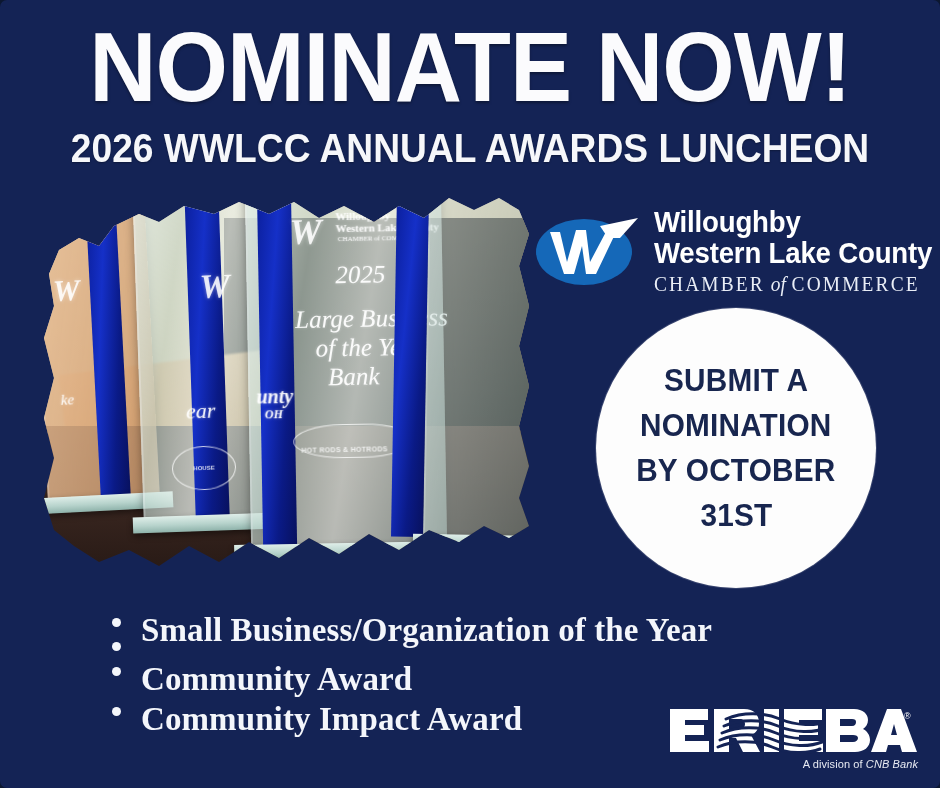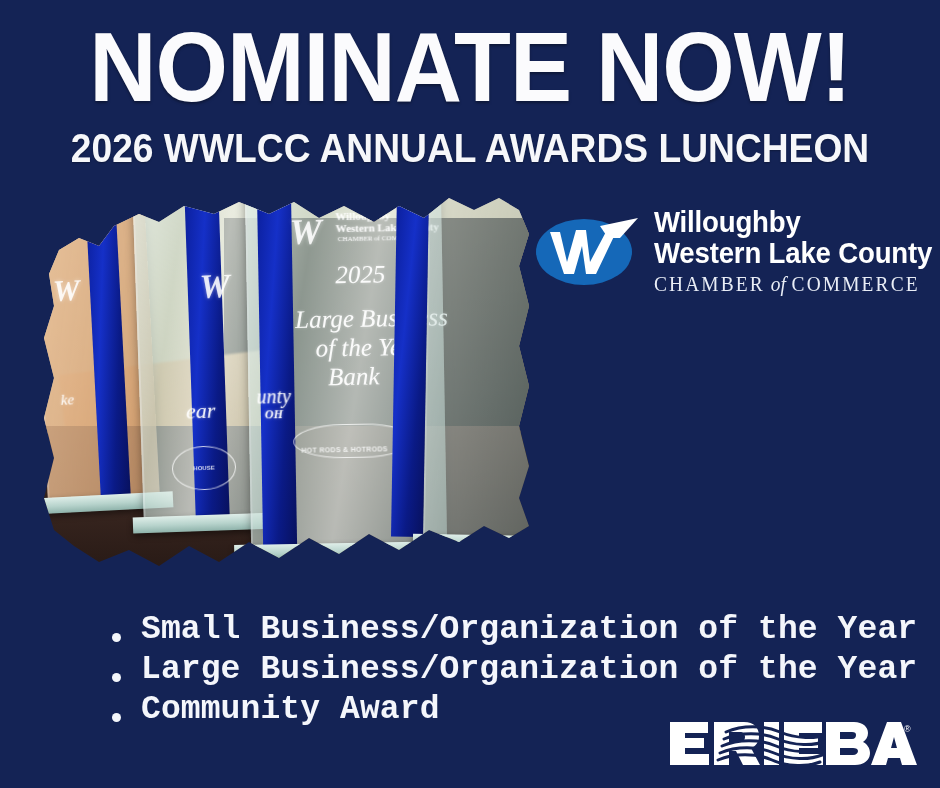--- a/index.html
+++ b/index.html
@@ -7,20 +7,21 @@
   html,body { background:#0c1730; }
   body {
     font-family:"Liberation Sans", sans-serif;
     -webkit-font-smoothing:antialiased;
   }
   #flyer {
     position:relative;
     width:940px; height:788px;
     background:#142355;
     overflow:hidden;
+    border-radius:7px;
   }
 
   
   .headline {
     position:absolute; left:0; top:18px; width:940px;
     text-align:center;
     font-family:"Liberation Sans", sans-serif;
     font-weight:700;
     font-size:98px;
     line-height:1.0;
@@ -200,23 +201,23 @@
     white-space:nowrap;
     font-family:"Liberation Sans", sans-serif;
   }
 
   
   .awards-list {
     position:absolute; left:112px; top:610px; width:740px;
     list-style:none;
   }
   .awards-list li {
-    display:flex; align-items:flex-end;
+    display:flex; align-items:center;
     color:#f4f6fb;
-    font-family:Liberation Mono, monospace;
+    font-family:Liberation Serif, serif;
     font-weight:700;
     font-size:33px;
     line-height:40px;
     letter-spacing:.1px;
     white-space:nowrap;
   }
   .awards-list li .dot {
     flex:0 0 auto;
     width:9px; height:9px; border-radius:50%;
     background:#f4f6fb;
@@ -281,21 +282,21 @@
         <div class="etch etch-blur" style="left:88px; top:22px; font-size:11px; font-style:normal; font-weight:700;">Willoughby</div>
         <div class="etch etch-blur" style="left:88px; top:34px; font-size:11px; font-style:normal; font-weight:700;">Western Lake County</div>
         <div class="etch etch-blur" style="left:90px; top:47px; font-size:7px; font-style:normal;">CHAMBER of COMMERCE</div>
 
         <div class="etch" style="left:87px; top:72px; font-size:25px;">2025</div>
 
         <div class="etch" style="left:46px; top:116px; font-size:25px;">Large Business</div>
         <div class="etch" style="left:66px; top:145px; font-size:25px;">of the Year</div>
         <div class="etch" style="left:78px; top:174px; font-size:25px;">Bank</div>
 
-        <div class="etch etch-blur" style="left:6px; top:196px; font-size:20px; font-weight:400;">unty</div>
+        <div class="etch etch-blur" style="left:6px; top:196px; font-size:20px; font-weight:700;">unty</div>
         <div class="etch etch-blur" style="left:14px; top:218px; font-size:12px; font-weight:700;">OH</div>
 
         <div style="position:absolute; left:42px; top:236px; width:120px; height:34px;
                     border:1.5px solid rgba(255,255,255,.75); border-radius:50%/60%;
                     filter:blur(.3px);"></div>
         <div class="tiny-logo" style="left:50px; top:258px;">HOT RODS &amp; HOTRODS</div>
         <div class="tiny-logo" style="left:152px; top:262px; font-size:6px;">TM</div>
       </div>
 
       <div class="award" style="left:392px; width:118px; height:345px; transform:rotate(1deg); bottom:12%;
@@ -312,33 +313,42 @@
       <path d="M16 20 L30 62 L40 62 L48 34 L52 62 L62 62 L84 16 L74 16 L56 50 L52 18 L42 18 L33 50 L26 20 Z" fill="#ffffff"></path>
       <path d="M66 14 L104 6 L86 26 L74 26 Z" fill="#ffffff"></path>
     </svg>
     <div class="logo-lines">
       <div class="logo-l1">Willoughby</div>
       <div class="logo-l2">Western Lake County</div>
       <div class="logo-l3"><span>CHAMBER</span><span class="of" style="padding:0 6px;">of</span><span>COMMERCE</span></div>
     </div>
   </div>
 
+  <div class="badge">
+    <div class="badge-line">SUBMIT A</div>
+    <div class="badge-line">NOMINATION</div>
+    <div class="badge-line">BY OCTOBER</div>
+    <div class="badge-line">31ST</div>
+  </div>
 
   <ul class="awards-list">
     <li>
       <span class="dot"></span>
       <span>Small Business/Organization of the Year</span>
     </li>
     <li>
       <span class="dot"></span>
-      <span>Large Business/Organization of the Year</span>
     </li>
     <li>
       <span class="dot"></span>
       <span>Community Award</span>
+    </li>
+    <li>
+      <span class="dot"></span>
+      <span>Community Impact Award</span>
     </li>
   </ul>
 
   <div class="bank">
     <svg class="bank-mark" viewBox="0 0 250 54" width="250" height="54">
 
       <path d="M2 6 H40 V17 H17 V22 H36 V32 H17 V38 H41 V49 H2 Z" fill="#ffffff"></path>
 
       <path d="M46 6 H76 C86 6 91 12 91 20 C91 26 88 30 83 32 L92 49 H75 L68 35 H61 V49 H46 Z
                M61 16 V26 H72 C75 26 77 24 77 21 C77 18 75 16 72 16 Z" fill="#ffffff"></path>
@@ -356,15 +366,16 @@
       </g>
 
       <path d="M158 6 H186 C195 6 200 11 200 17 C200 21 198 24 195 26 C199 28 202 32 202 37
                C202 44 196 49 187 49 H158 Z
                M172 16 V23 H184 C187 23 188 21 188 19 C188 17 187 16 184 16 Z
                M172 32 V39 H185 C188 39 190 37 190 35 C190 33 188 32 185 32 Z" fill="#ffffff"></path>
       <path d="M205 49 L221 6 H235 L251 49 H236 L234 42 H222 L220 49 Z
                M225 32 H231 L228 21 Z" fill="#ffffff" transform="translate(-2,0)"></path>
       <text x="236" y="16" font-family="Liberation Sans, sans-serif" font-size="9" fill="#ffffff">®</text>
     </svg>
+    <div class="bank-tag"><span>A division of </span><i>CNB Bank</i></div>
   </div>
 
 </div>
 
 </body></html>

